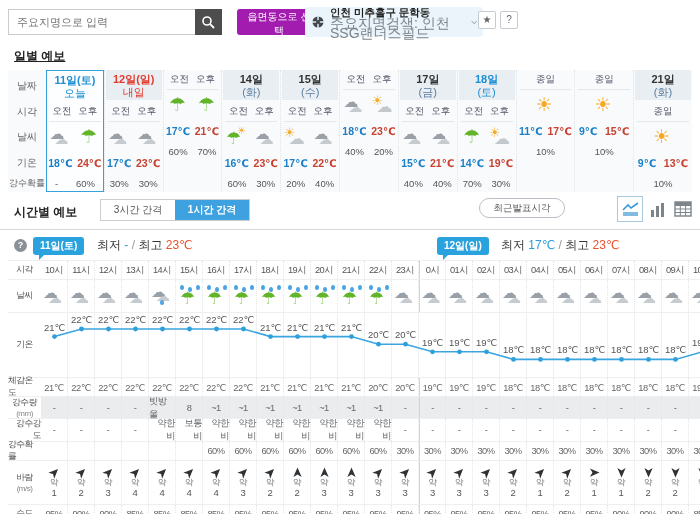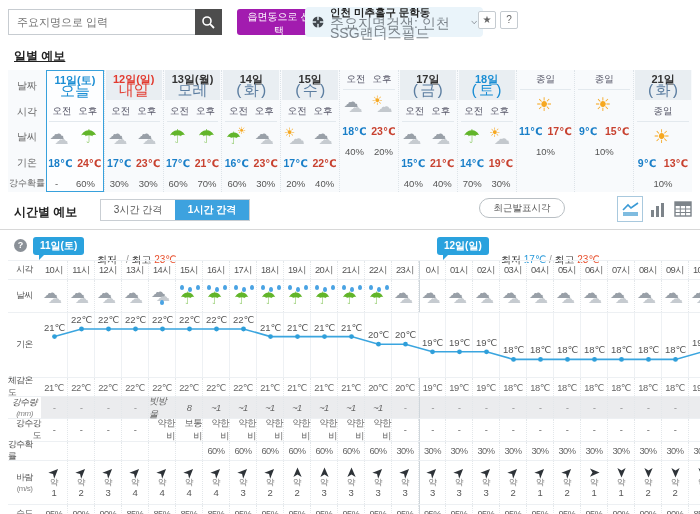--- a/index.html
+++ b/index.html
@@ -24,21 +24,21 @@
   
   .sec-title{position:absolute;left:14px;font-size:12px;font-weight:bold;color:#222;}
   .daily-wrap{position:absolute;left:8px;top:70px;width:684px;height:122px;background:#f8fafc;display:flex;}
   .dlabel-col{width:38px;flex-shrink:0;display:flex;flex-direction:column;font-size:10px;color:#666;}
   .dlabel-col div{display:flex;align-items:center;justify-content:center;}
   .dl-date{height:32px;}.dl-time{height:20px;}.dl-wx{height:30px;}.dl-temp{height:22px;}.dl-pop{height:18px;font-size:9px;}
   .dcol{flex:1;display:flex;flex-direction:column;min-width:0;}
   .dcol + .dcol{border-left:1px dotted #dde3e8;}
   .dhead{height:30px;margin:0 1px 2px 1px;background:#e9eef2;text-align:center;padding-top:2px;box-sizing:border-box;}
   .dname{font-size:11px;font-weight:bold;line-height:14px;}
-  .dsub{font-size:15px;line-height:12px;font-family:Liberation Mono, monospace;}
+  .dsub{font-size:11px;line-height:12px;}
   .dtimes{height:19px;display:flex;align-items:center;justify-content:space-around;font-size:9.5px;color:#556;
       border-bottom:1px solid #e3e9ee;margin:0 3px;}
   .dicons{height:30px;display:flex;align-items:center;justify-content:space-around;}
   .dtemps{height:22px;display:flex;align-items:center;justify-content:space-around;font-size:10.5px;font-weight:bold;}
   .dpops{height:18px;display:flex;align-items:center;justify-content:space-around;font-size:9.5px;color:#555;}
   .dcol.sel{background:#fdfeff;box-shadow:inset 0 0 0 1px #38a1dc;}
   .dcol.sel .dhead{background:#fdfeff;margin:1px 1px 1px 1px;}
   .c-blue{color:#1b8ed4;} .c-red{color:#e23b30;} .c-black{color:#333;} .c-week{color:#5b7da0;}
   .t-lo{color:#1a7fc8;} .t-hi{color:#c8412f;}
   
@@ -55,35 +55,35 @@
   .view-icons{position:absolute;right:8px;top:0px;display:flex;align-items:center;gap:7px;}
   .vbox{width:24px;height:24px;border:1px solid #a9c9de;background:#fff;display:flex;align-items:center;justify-content:center;cursor:pointer;}
   
   .summary-row{position:absolute;left:0;top:236px;width:700px;height:24px;font-size:10.5px;}
   .help-circ{position:absolute;left:14px;top:3px;width:13px;height:13px;border-radius:50%;background:#8a9097;color:#fff;
       font-size:9px;font-weight:bold;text-align:center;line-height:13px;}
   .badge{position:absolute;top:1px;background:#2aa2de;color:#fff;font-weight:bold;font-size:10px;
       padding:2px 7px;border-radius:3px;}
   .badge:after{content:'';position:absolute;left:6px;bottom:-5px;border:3px solid transparent;
       border-top-color:#2aa2de;border-left-color:#2aa2de;}
-  .minmax{position:absolute;top:17px;font-size:10px;color:#333;}
+  .minmax{position:absolute;top:1px;font-size:12px;color:#333;}
   .mm-min{color:#2a9ada;} .mm-max{color:#e8502e;} .mm-sep{color:#999;}
   
   .hourly{position:absolute;left:8px;top:260px;width:692px;}
   .hrow{display:flex;align-items:stretch;border-top:1px solid #edf0f3;}
   .hlabel{width:33px;flex-shrink:0;display:flex;flex-direction:column;align-items:center;justify-content:center;
       font-size:8.8px;color:#555;letter-spacing:-0.5px;}
   .hlabel .u{font-size:8px;color:#888;}
   .hcell{width:27px;flex-shrink:0;display:flex;flex-direction:column;align-items:center;justify-content:center;
       font-size:9.3px;color:#666;border-right:1px dotted #e3e7ea;box-sizing:border-box;letter-spacing:-0.5px;}
   .r-time{height:18px;} .r-time .hcell{color:#555;}
   .r-icons{height:32px;}
   .r-chart{height:64px;position:relative;}
   .chart-cells{width:675px;background-image:repeating-linear-gradient(to right,transparent,transparent 26px,#eef1f4 26px,#eef1f4 27px);}
-  .r-feel{height:18px;} .r-amt{height:21px;font-style:italic;} .r-amt .cells-bg{background:#ebecee;}
+  .r-feel{height:18px;} .r-amt{height:21px;} .r-amt .cells-bg{background:#ebecee;}
   .r-int{height:22px;text-align:right;} .r-pop{height:18px;} .r-wind{height:43px;} .r-hum{height:18px;}
   .cells-bg{display:flex;}
   .wind-num{font-size:9.5px;color:#555;} .wind-str{font-size:8.5px;color:#777;line-height:9px;}
   .day-split{border-left:1px solid #cfd6db;}
 </style>
 </head>
 <body>
 
 <div class="toolbar">
   <input class="search-box" placeholder="주요지명으로 입력" style="">
@@ -172,24 +172,20 @@
       <div class="dtemps">
         <span class="t-lo">17℃</span>
         <span class="t-hi">23℃</span>
       </div>
       <div class="dpops">
         <span>30%</span>
         <span>30%</span>
       </div>
     </div>
     <div class="dcol">
-      <div class="dhead">
-        <div class="dname c-black">13일(월)</div>
-        <div class="dsub c-week">모레</div>
-      </div>
       <div class="dtimes">
         <span>오전</span>
         <span>오후</span>
       </div>
       <div class="dicons">
         <span class="wicon">
           <span class="ico" style="left: 3px; top: 1px; font-size: 19px; color: rgb(98, 181, 42);">☂</span>
         </span>
         <span class="wicon">
           <span class="ico" style="left: 3px; top: 1px; font-size: 19px; color: rgb(98, 181, 42);">☂</span>

